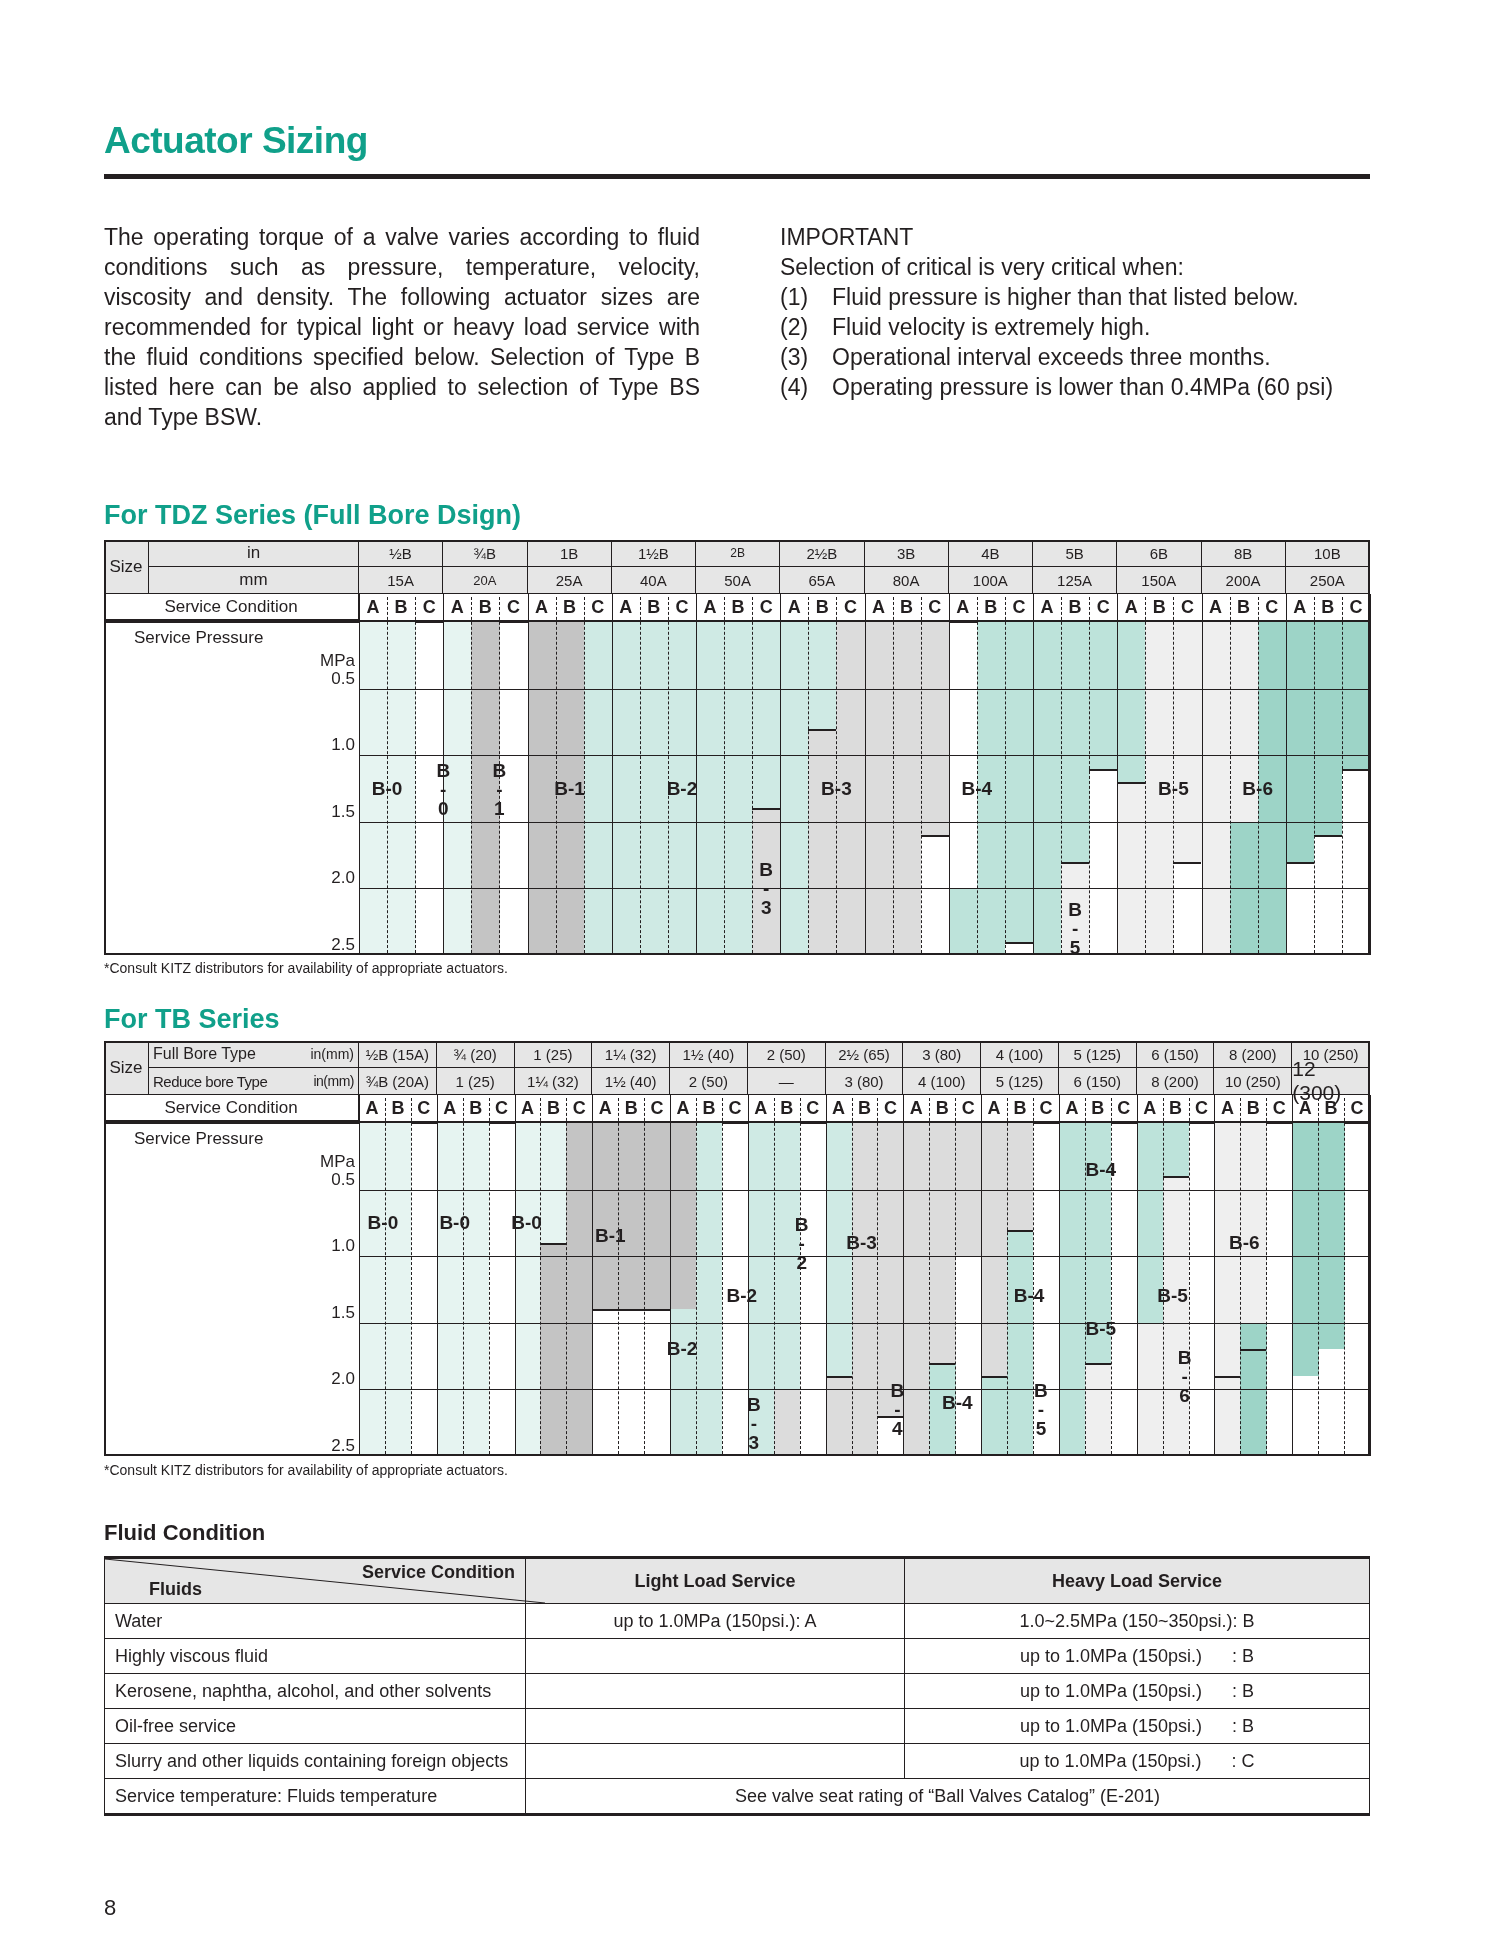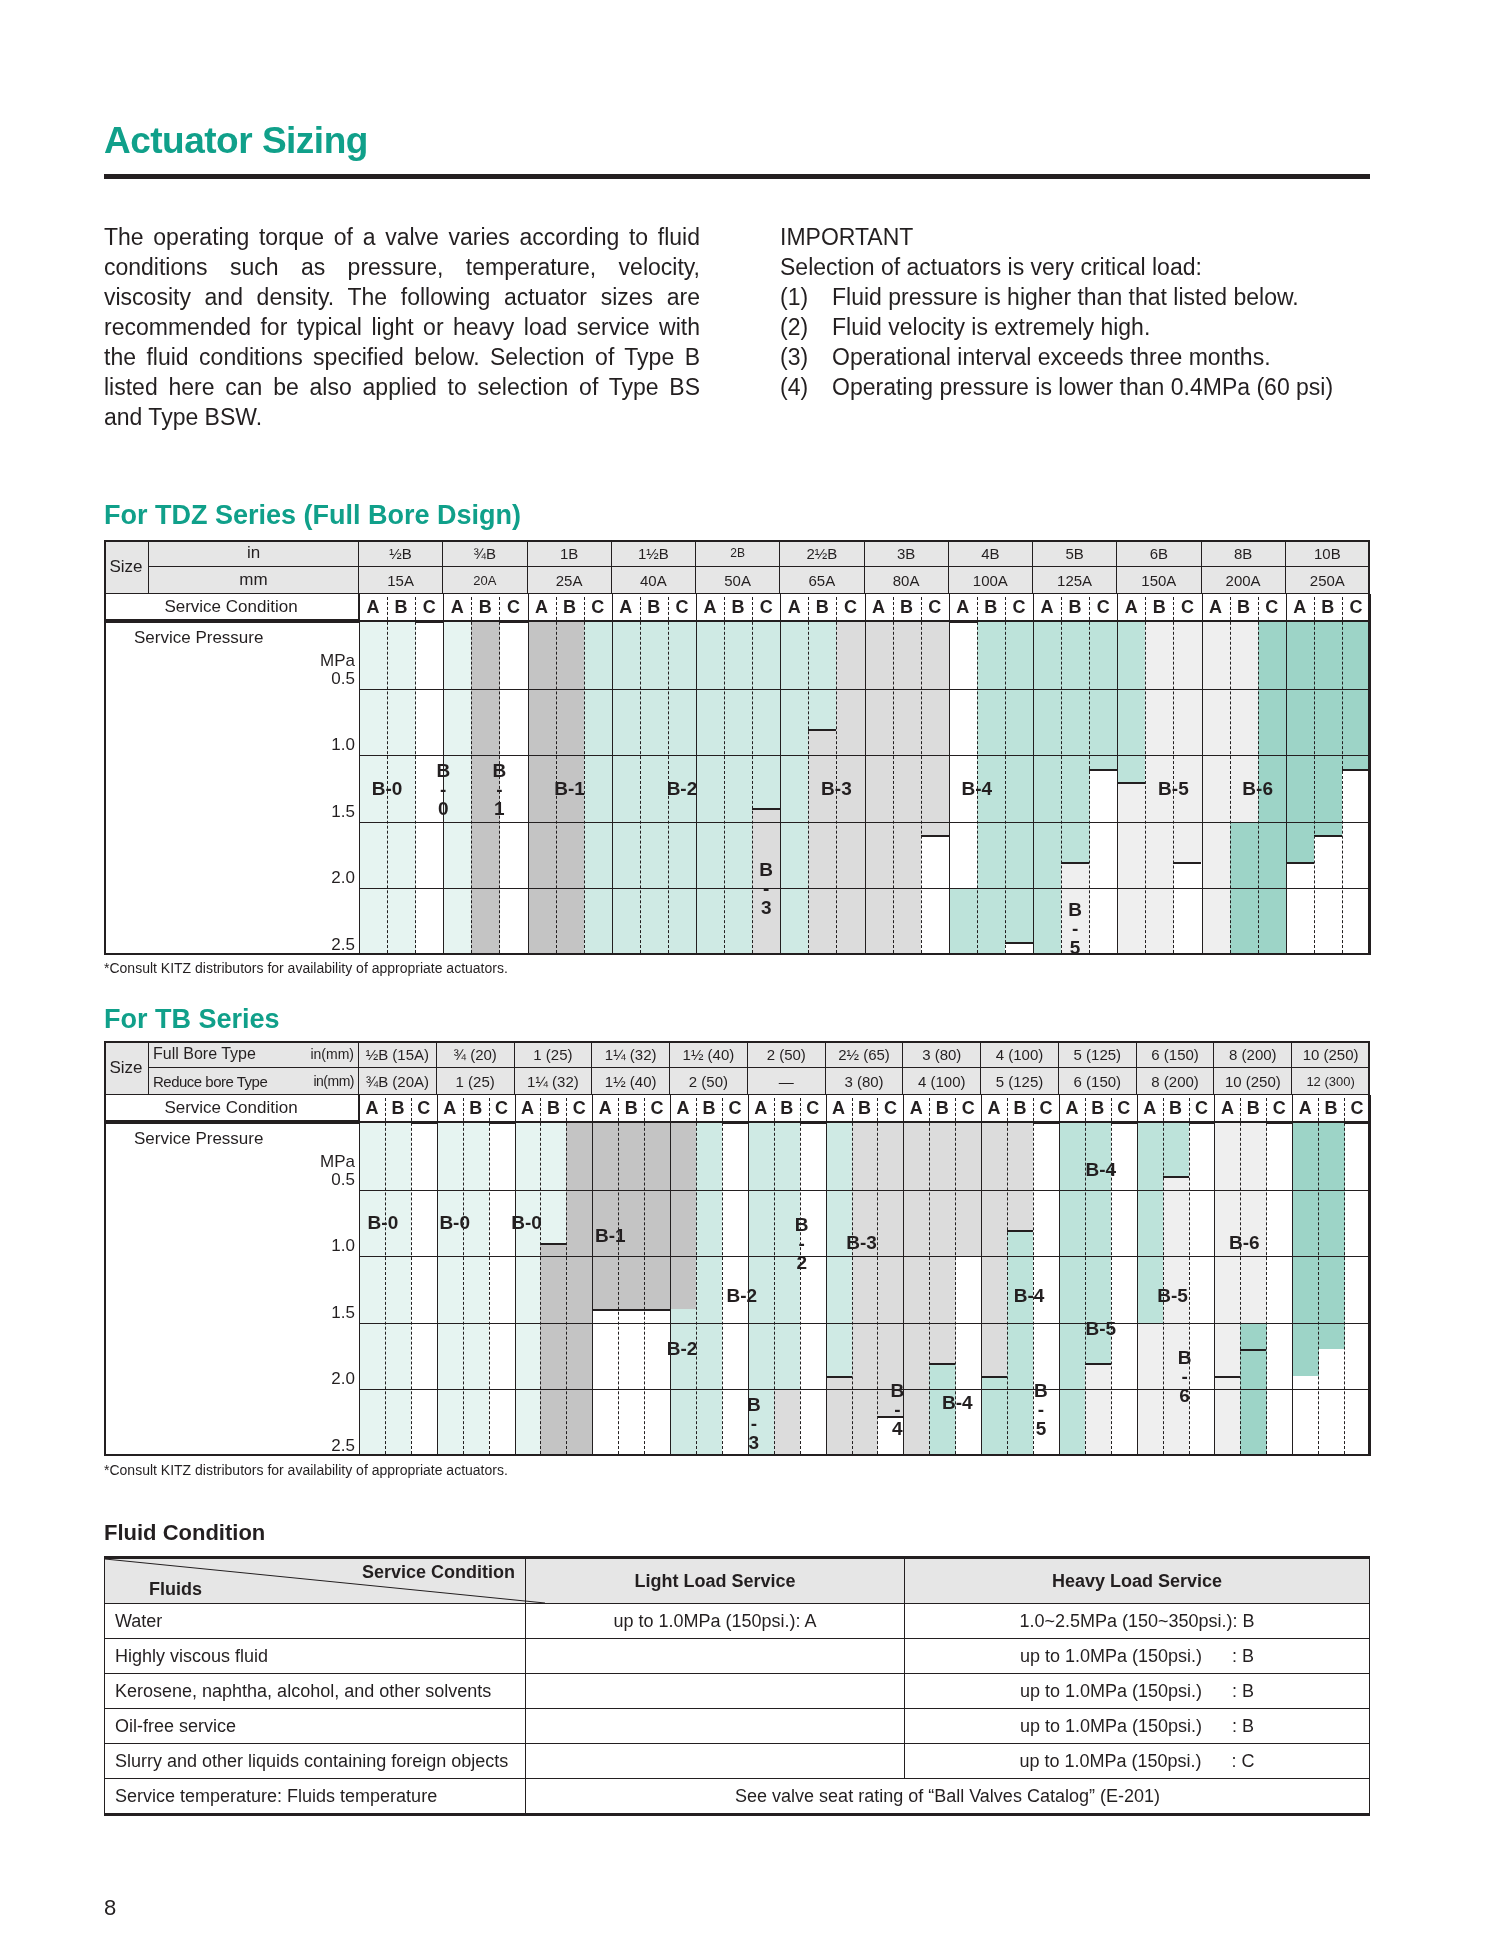--- a/index.html
+++ b/index.html
@@ -35,21 +35,21 @@
 </head>
 <body>
 
 <div class="abs title">Actuator Sizing</div>
 <div class="abs rule"></div>
 
 <div class="abs intro">The operating torque of a valve varies according to fluid conditions such as pressure, temperature, velocity, viscosity and density.  The following actuator sizes are recommended for typical light or heavy load service with the fluid conditions specified below.  Selection of Type B listed here can be also applied to selection of Type BS and Type BSW.</div>
 
 <div class="abs important">
   <div>IMPORTANT</div>
-  <div>Selection of actuators is very critical load:</div>
+  <div>Selection of critical is very critical when:</div>
   <div id="imp-list">
       <div class="li">
         <span class="num">(1)</span>
         <span>Fluid pressure is higher than that listed below.</span>
       </div>
       <div class="li">
         <span class="num">(2)</span>
         <span>Fluid velocity is extremely high.</span>
       </div>
       <div class="li">
@@ -290,21 +290,21 @@
     <div class="hdr" style="left:799.3846153846155px;top:27px;width:77.76923076923077px;height:27px;font-size:15px;">4 (100)</div>
     <div class="hdr" style="left:877.1538461538462px;top:0;width:77.76923076923077px;height:27px;font-size:15px;">4 (100)</div>
     <div class="hdr" style="left:877.1538461538462px;top:27px;width:77.76923076923077px;height:27px;font-size:15px;">5 (125)</div>
     <div class="hdr" style="left:954.9230769230769px;top:0;width:77.76923076923077px;height:27px;font-size:15px;">5 (125)</div>
     <div class="hdr" style="left:954.9230769230769px;top:27px;width:77.76923076923077px;height:27px;font-size:15px;">6 (150)</div>
     <div class="hdr" style="left:1032.6923076923076px;top:0;width:77.76923076923077px;height:27px;font-size:15px;">6 (150)</div>
     <div class="hdr" style="left:1032.6923076923076px;top:27px;width:77.76923076923077px;height:27px;font-size:15px;">8 (200)</div>
     <div class="hdr" style="left:1110.4615384615386px;top:0;width:77.76923076923077px;height:27px;font-size:15px;">8 (200)</div>
     <div class="hdr" style="left:1110.4615384615386px;top:27px;width:77.76923076923077px;height:27px;font-size:15px;">10 (250)</div>
     <div class="hdr" style="left:1188.2307692307693px;top:0;width:77.76923076923077px;height:27px;font-size:15px;">10 (250)</div>
-    <div class="hdr" style="left:1188.2307692307693px;top:27px;width:77.76923076923077px;height:27px;font-size:13px;">12 (300)</div>
+    <div class="hdr" style="left:1188.2307692307693px;top:27px;width:77.76923076923077px;height:27px;font-size:21px;">12 (300)</div>
     <div class="sc" style="left:255px;top:54px;width:25.923076923076923px;height:26px;">A</div>
     <div class="sc" style="left:280.9230769230769px;top:54px;width:25.923076923076923px;height:26px;">B</div>
     <div class="sc" style="left:306.84615384615387px;top:54px;width:25.923076923076923px;height:26px;">C</div>
     <div class="sc" style="left:332.7692307692308px;top:54px;width:25.923076923076923px;height:26px;">A</div>
     <div class="sc" style="left:358.6923076923077px;top:54px;width:25.923076923076923px;height:26px;">B</div>
     <div class="sc" style="left:384.61538461538464px;top:54px;width:25.923076923076923px;height:26px;">C</div>
     <div class="sc" style="left:410.53846153846155px;top:54px;width:25.923076923076923px;height:26px;">A</div>
     <div class="sc" style="left:436.46153846153845px;top:54px;width:25.923076923076923px;height:26px;">B</div>
     <div class="sc" style="left:462.38461538461536px;top:54px;width:25.923076923076923px;height:26px;">C</div>
     <div class="sc" style="left:488.3076923076923px;top:54px;width:25.923076923076923px;height:26px;">A</div>

